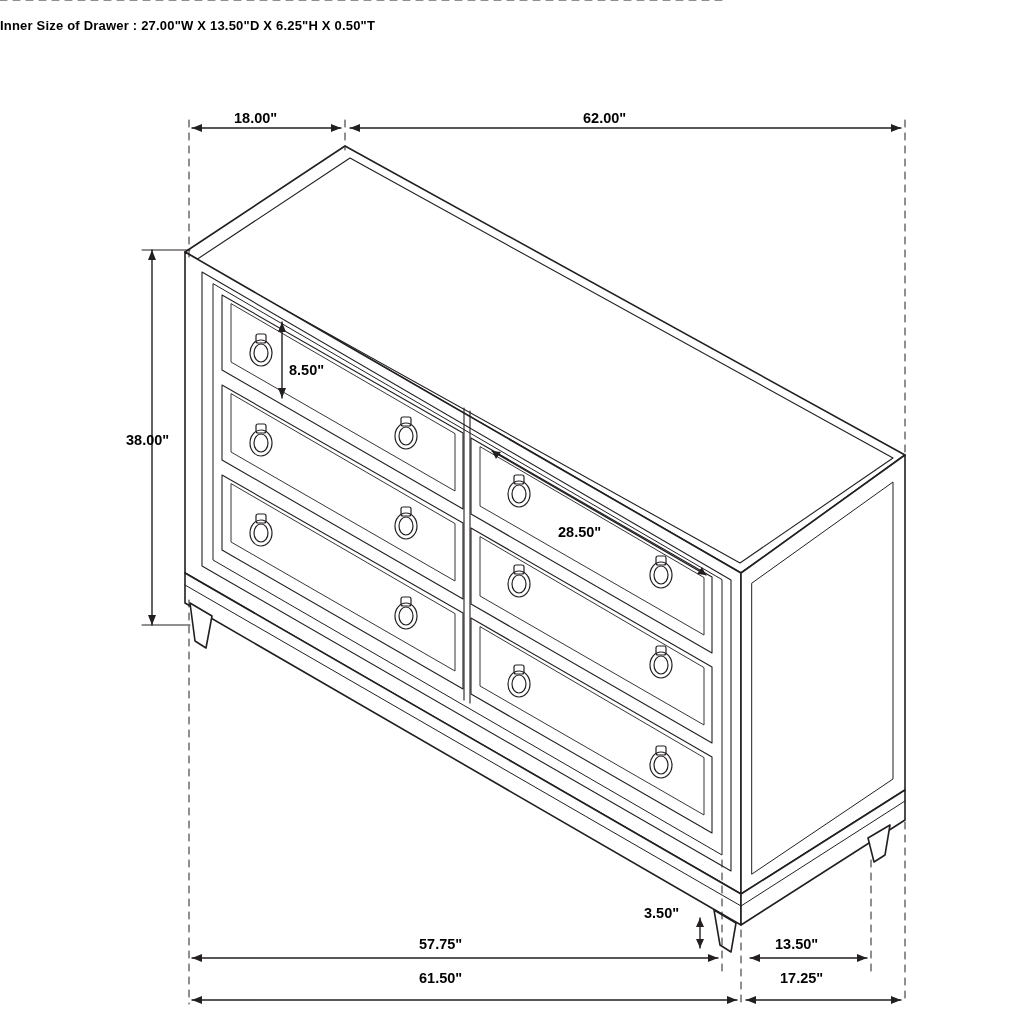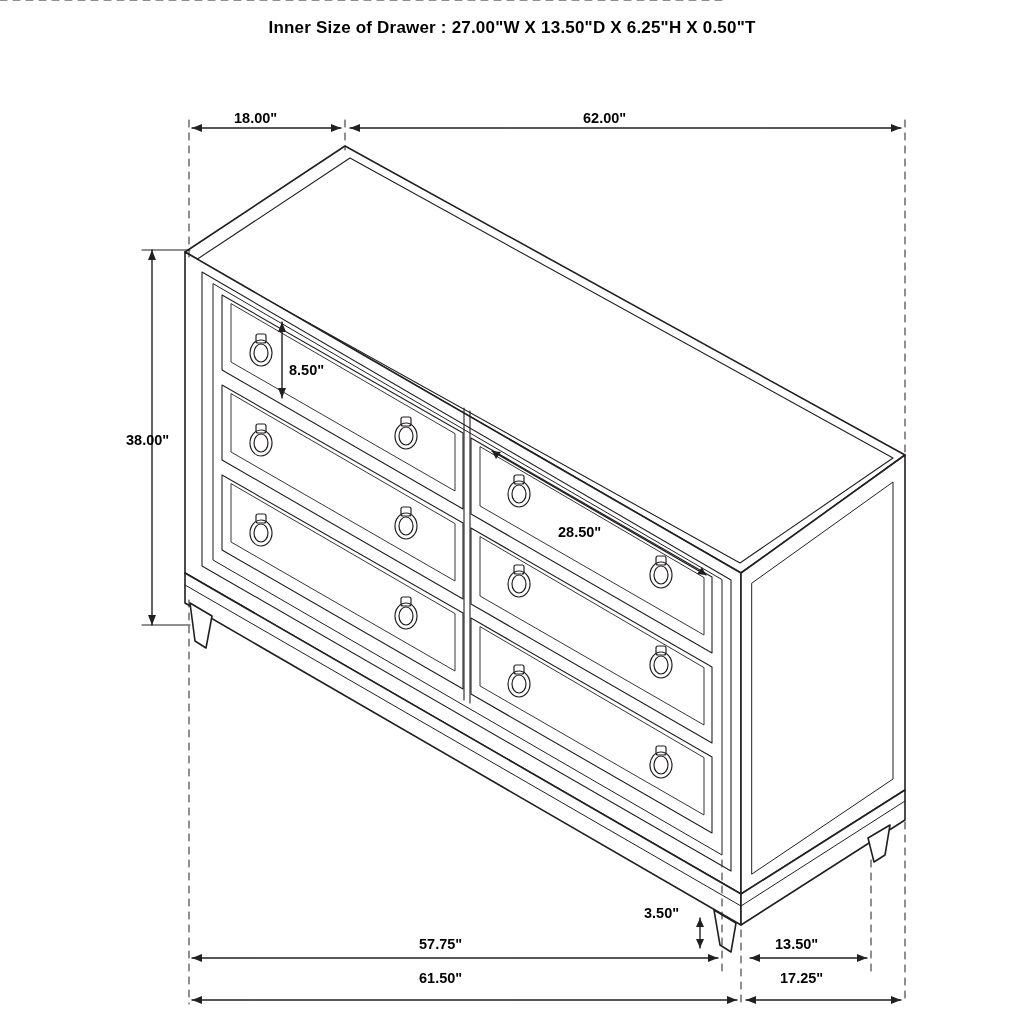--- a/index.html
+++ b/index.html
@@ -13,22 +13,22 @@
     height: 1024px;
     background: #ffffff;
     font-family: "Liberation Sans", sans-serif;
     overflow: hidden;
   }
   #title {
     position: absolute;
     top: 18px;
     left: 0;
     width: 1024px;
-    text-align: center;
-    font-size: 17px;
+    text-align: left;
+    font-size: 13px;
     font-weight: bold;
     color: #000000;
     letter-spacing: 0.2px;
   }
   .dim-label {
     position: absolute;
     font-size: 14.5px;
     font-weight: bold;
     color: #000000;
     white-space: nowrap;

